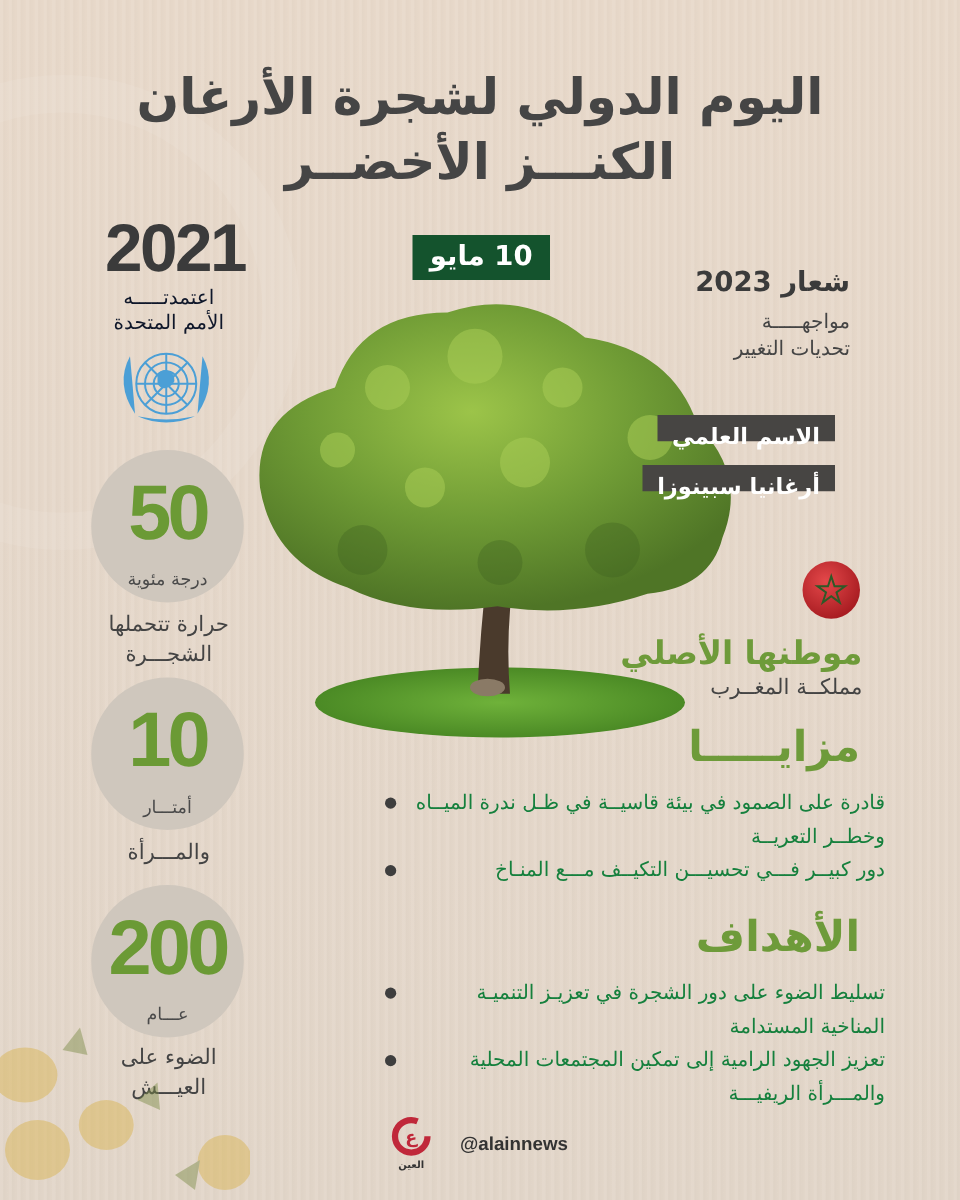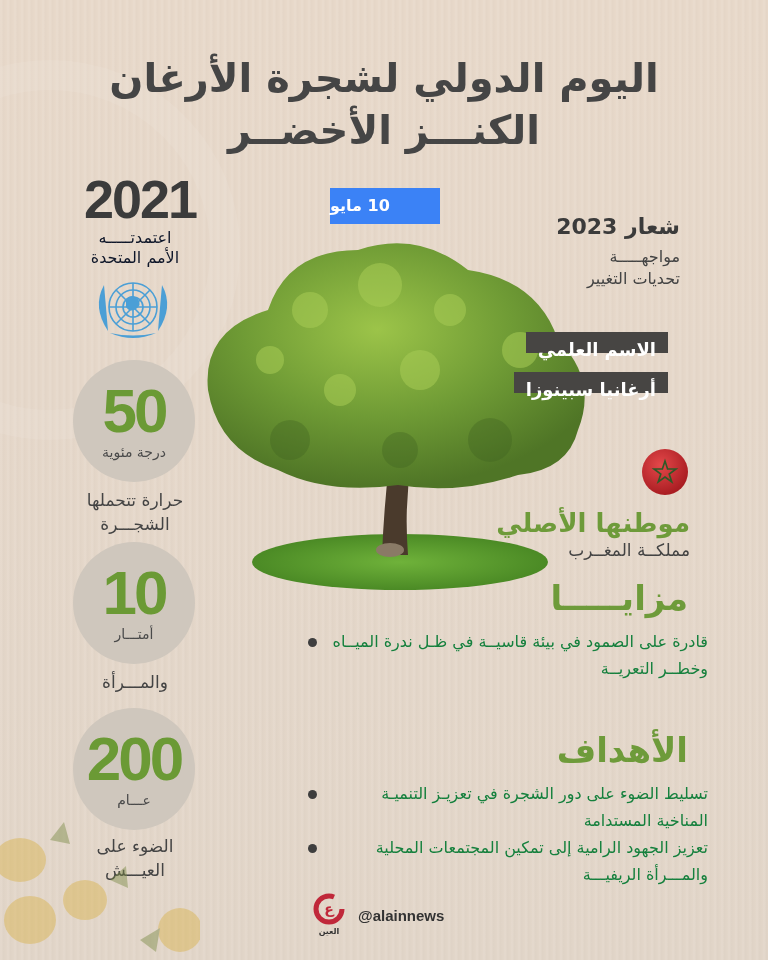--- a/index.html
+++ b/index.html
@@ -41,31 +41,31 @@
 
   .stat-circle {
     position: absolute; left: 73px; width: 122px; height: 122px; border-radius: 50%;
     background: #cfc7bd; text-align: center;
   }
   .stat-num {
     display: block; font-family: "Liberation Sans", sans-serif; font-weight: bold;
     color: #6b9a35; font-size: 62px; line-height: 62px; margin-top: 20px;
     letter-spacing: -3px; direction: ltr;
   }
-  .stat-unit { display: block; font-size: 14px; color: #4a4a4a; margin-top: 2px; }
+  .stat-unit { display: block; font-size: 14px; color: #4a4a4a; margin-top: 14px; }
   .stat-caption {
     position: absolute; left: 60px; width: 150px; text-align: center;
     font-size: 17px; line-height: 24px; color: #444;
   }
 
   
   .date-pill {
     position: absolute; left: 330px; top: 188px; width: 110px; height: 36px;
-    background: #3b82f6; color: #fff; font-weight: bold; font-size: 16px;
-    text-align: left; line-height: 36px; direction: rtl;
+    background: #14532d; color: #fff; font-weight: bold; font-size: 22px;
+    text-align: center; line-height: 36px; direction: rtl;
   }
 
   
   .slogan-title {
     position: absolute; right: 88px; top: 214px; font-weight: bold; font-size: 22px; color: #3b3b3b;
   }
   .slogan-text {
     position: absolute; right: 88px; top: 246px; font-size: 16px; line-height: 22px; color: #444; text-align: right;
   }
 
@@ -95,21 +95,21 @@
     position: absolute; right: 60px; width: 400px; list-style: none;
     font-size: 16px; line-height: 27px; color: #15803d; text-align: right;
   }
   .bullets li { position: relative; padding-left: 18px; }
   .bullets li .dot {
     position: absolute; left: 0; top: 10px; width: 9px; height: 9px; border-radius: 50%; background: #3e3e3e;
   }
 
   .footer { position: absolute; left: 310px; top: 890px; height: 50px; display: flex; align-items: center; direction: ltr; }
   .footer .logo { width: 38px; height: 44px; }
-  .footer .handle { font-family: "Liberation Sans", sans-serif; font-size: 15px; font-weight: bold; color: #333; margin-left: 10px; }
+  .footer .handle { font-family: "Liberation Sans", sans-serif; font-size: 15px; font-weight: bold; color: #333; margin-left: 20px; }
 
   .fruit-deco { position: absolute; left: 0; top: 820px; width: 200px; height: 140px; opacity: 0.45; }
 </style>
 </head>
 <body>
 
 <div class="page">
   <div class="bg-arc"></div>
 
   <h1 class="title">
@@ -219,20 +219,21 @@
     <circle cx="25" cy="25" r="23" fill="url(#fl)"></circle>
     <polygon points="25,14 27.6,22 36,22 29.2,27 31.8,35 25,30 18.2,35 20.8,27 14,22 22.4,22" fill="none" stroke="#2d5a27" stroke-width="1.6"></polygon>
   </svg>
 
   <div class="origin-title">موطنها الأصلي</div>
   <div class="origin-text">مملكــة المغــرب</div>
 
   <div class="section-title" style="top:578px">مزايـــــا</div>
   <ul class="bullets" style="top:628px">
     <li><span class="dot"></span><span>قادرة على الصمود في بيئة قاسيــة في ظـل ندرة الميــاه وخطــر التعريــة</span></li>
+    <li><span class="dot"></span><span>دور كبيــر فـــي تحسيـــن التكيــف مـــع المنـاخ</span></li>
   </ul>
 
   <div class="section-title" style="top:730px">الأهداف</div>
   <ul class="bullets" style="top:780px">
     <li><span class="dot"></span><span>تسليط الضوء على دور الشجرة في تعزيـز التنميـة المناخية المستدامة</span></li>
     <li><span class="dot"></span><span>تعزيز الجهود الرامية إلى تمكين المجتمعات المحلية والمـــرأة الريفيـــة</span></li>
   </ul>
 
   <svg class="fruit-deco" viewBox="0 0 200 140">
     <g fill="#d9b24a">

